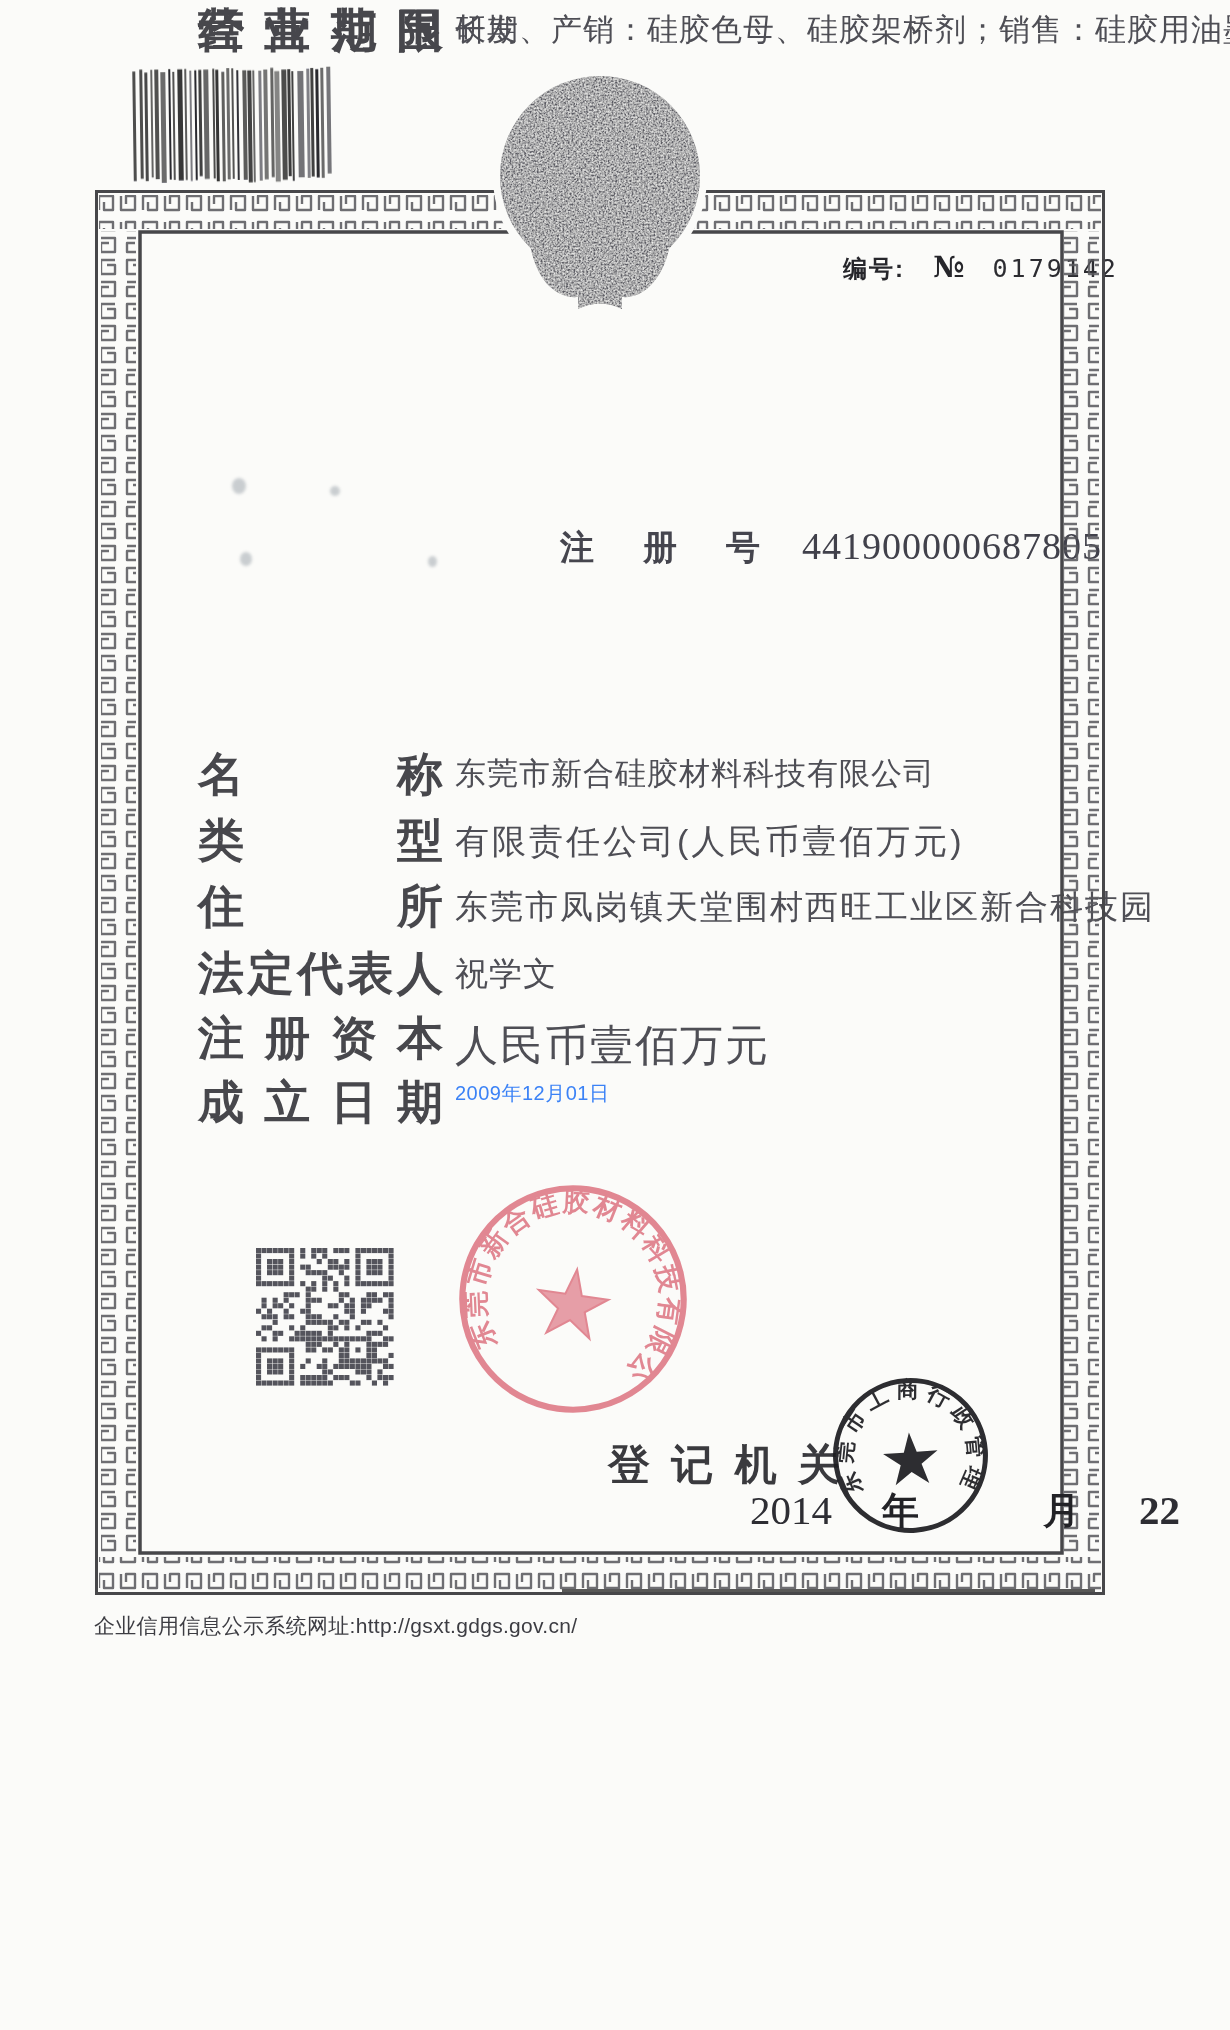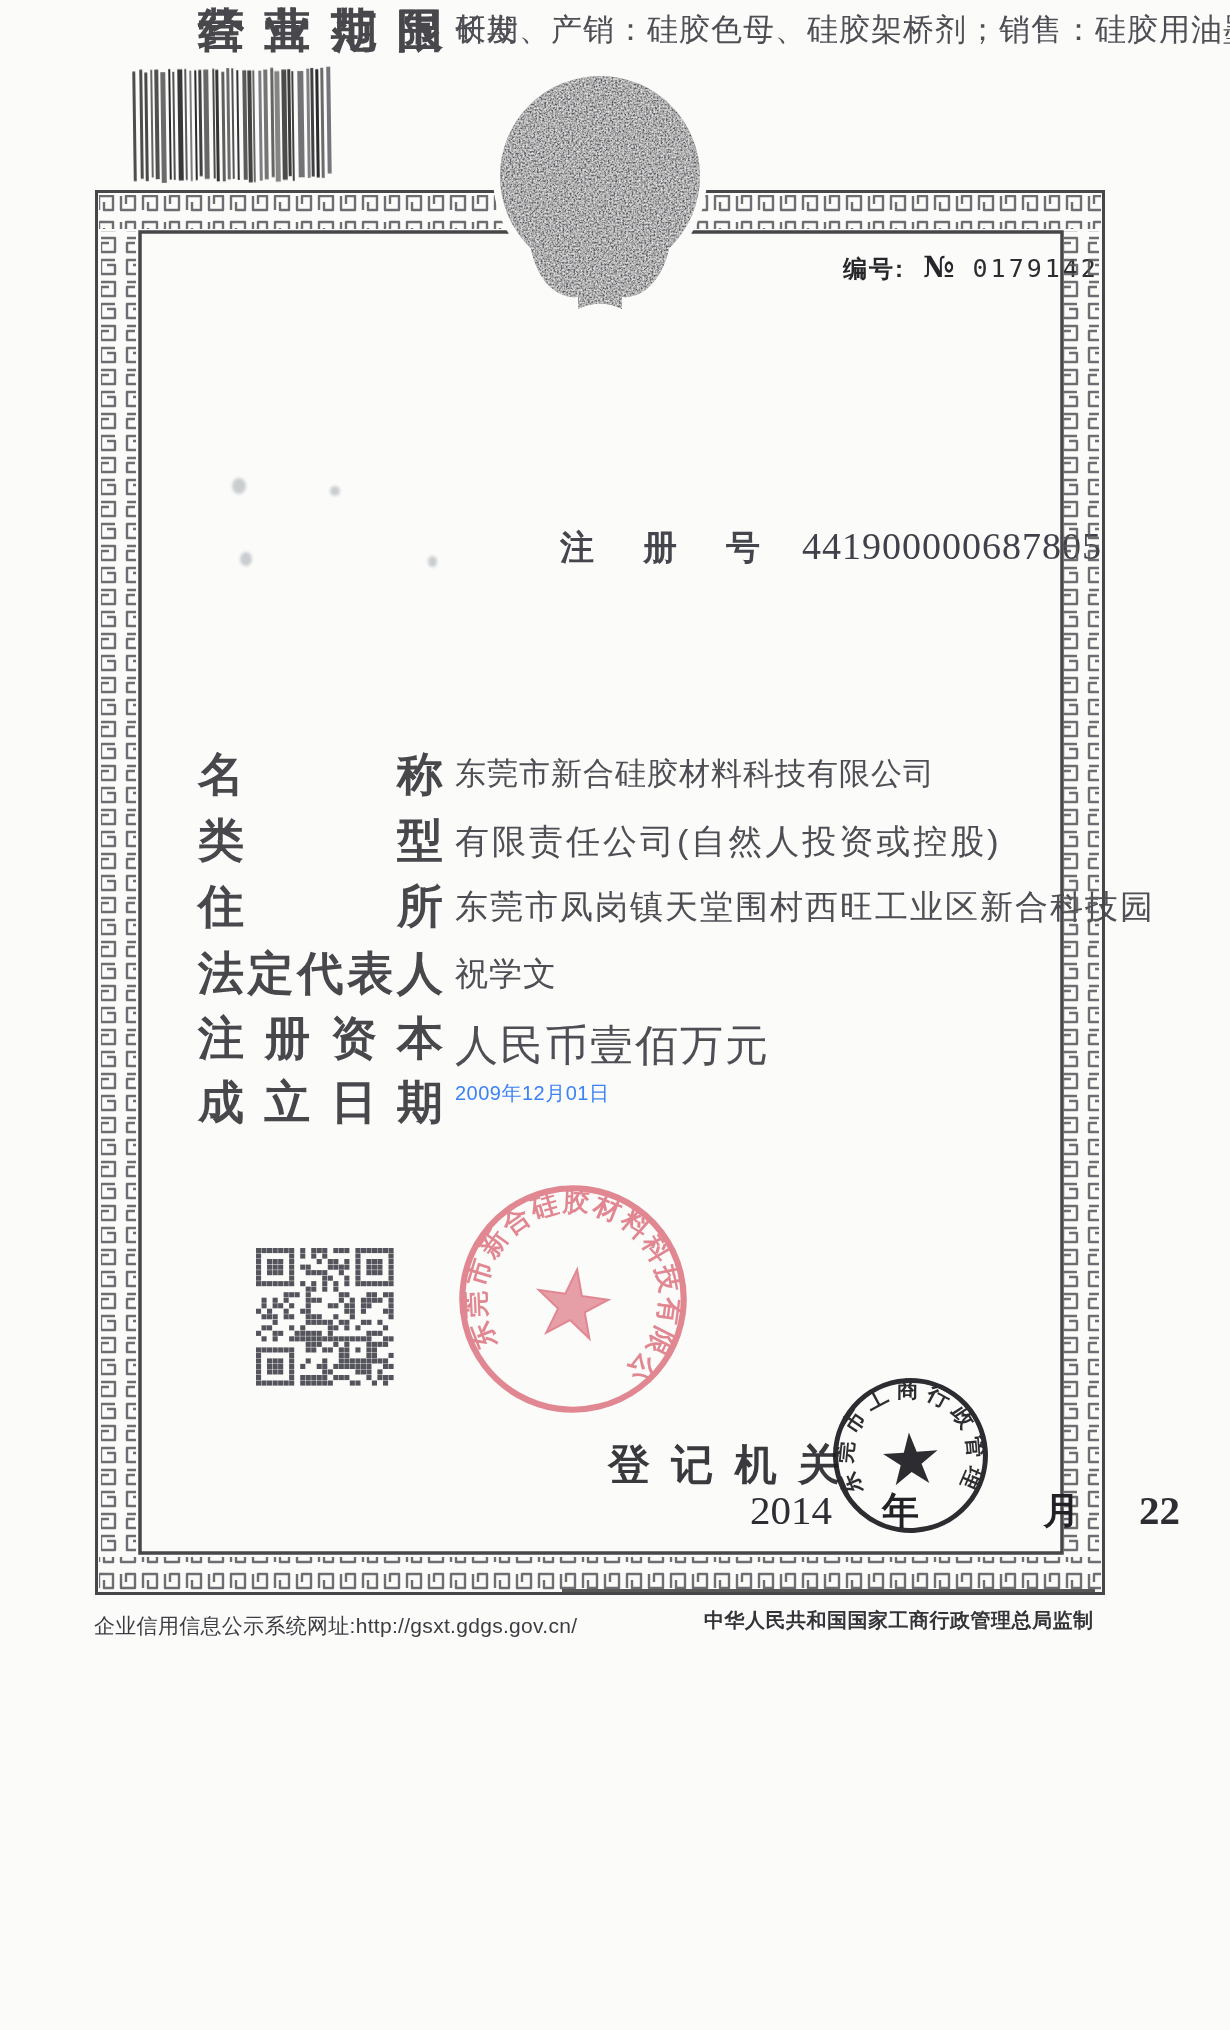--- a/index.html
+++ b/index.html
@@ -1,20 +1,20 @@
 <!DOCTYPE html>
 <html><head>
 <meta charset="utf-8">
 <style>
   html,body{margin:0;padding:0;background:#ffffff;}
   .page{position:relative;width:1230px;height:2030px;background:#fbfbf9;overflow:hidden;
         font-family:"Liberation Sans",sans-serif;color:#3f3f44;}
   .abs{position:absolute;}
   
-  .serial{left:843px;top:250px;display:flex;align-items:baseline;gap:18px;color:#26262b;}
+  .serial{left:843px;top:250px;display:flex;align-items:baseline;gap:28px;color:#26262b;}
   .serial .lbl{font-size:24px;font-weight:700;letter-spacing:2px;}
   .serial .nosym{font-family:"DejaVu Serif","Liberation Serif",serif;font-size:29px;font-weight:800;}
   .serial .num{font-family:"DejaVu Sans Mono","Liberation Mono",monospace;font-size:25px;letter-spacing:3px;color:#2c2c31;}
   
   .title{left:264px;top:336px;font-size:122px;font-weight:900;letter-spacing:64px;
          color:#3a3a3d;white-space:nowrap;text-shadow:0 0 1px #55555a;}
   
   .regno{left:560px;top:524px;display:flex;align-items:baseline;color:#45454e;}
   .regno .rlab{width:200px;font-size:34px;font-weight:600;}
   .regno .rnum{margin-left:42px;font-family:"Liberation Serif",serif;font-size:38px;letter-spacing:1px;color:#41414b;}
@@ -171,21 +171,21 @@
         <span>名</span>
         <span>称</span>
       </span>
     <span class="fval">东莞市新合硅胶材料科技有限公司</span>
   </div>
   <div class="row">
     <span class="flab cjust">
         <span>类</span>
         <span>型</span>
       </span>
-    <span class="fval">有限责任公司(自然人投资或控股)</span>
+    <span class="fval">有限责任公司(人民币壹佰万元)</span>
   </div>
   <div class="row">
     <span class="flab cjust">
         <span>住</span>
         <span>所</span>
       </span>
     <span class="fval">东莞市凤岗镇天堂围村西旺工业区新合科技园</span>
   </div>
   <div class="row">
     <span class="flab cjust">
@@ -598,20 +598,19 @@
     <span class="dnum">2014</span>
     <span class="dcjk dy">年</span>
     <span class="dcjk dgap">月</span>
     <span class="dnum dd">22</span>
     <span class="dcjk dsuf">日</span>
   </div>
 
   <div class="abs botline"></div>
 
   <div class="abs footL">企业信用信息公示系统网址:http://gsxt.gdgs.gov.cn/</div>
-  <div class="abs footR">中华人民共和国国家工商行政管理总局监制</div>
 
   <div class="abs artifact" style="left:232px;top:478px;width:14px;height:16px;"></div>
   <div class="abs artifact" style="left:330px;top:486px;width:10px;height:10px;"></div>
   <div class="abs artifact" style="left:240px;top:552px;width:12px;height:14px;"></div>
   <div class="abs artifact" style="left:428px;top:556px;width:9px;height:11px;"></div>
   <div class="abs artifact" style="left:560px;top:276px;width:7px;height:12px;"></div>
 </div>
 
 </body></html>

